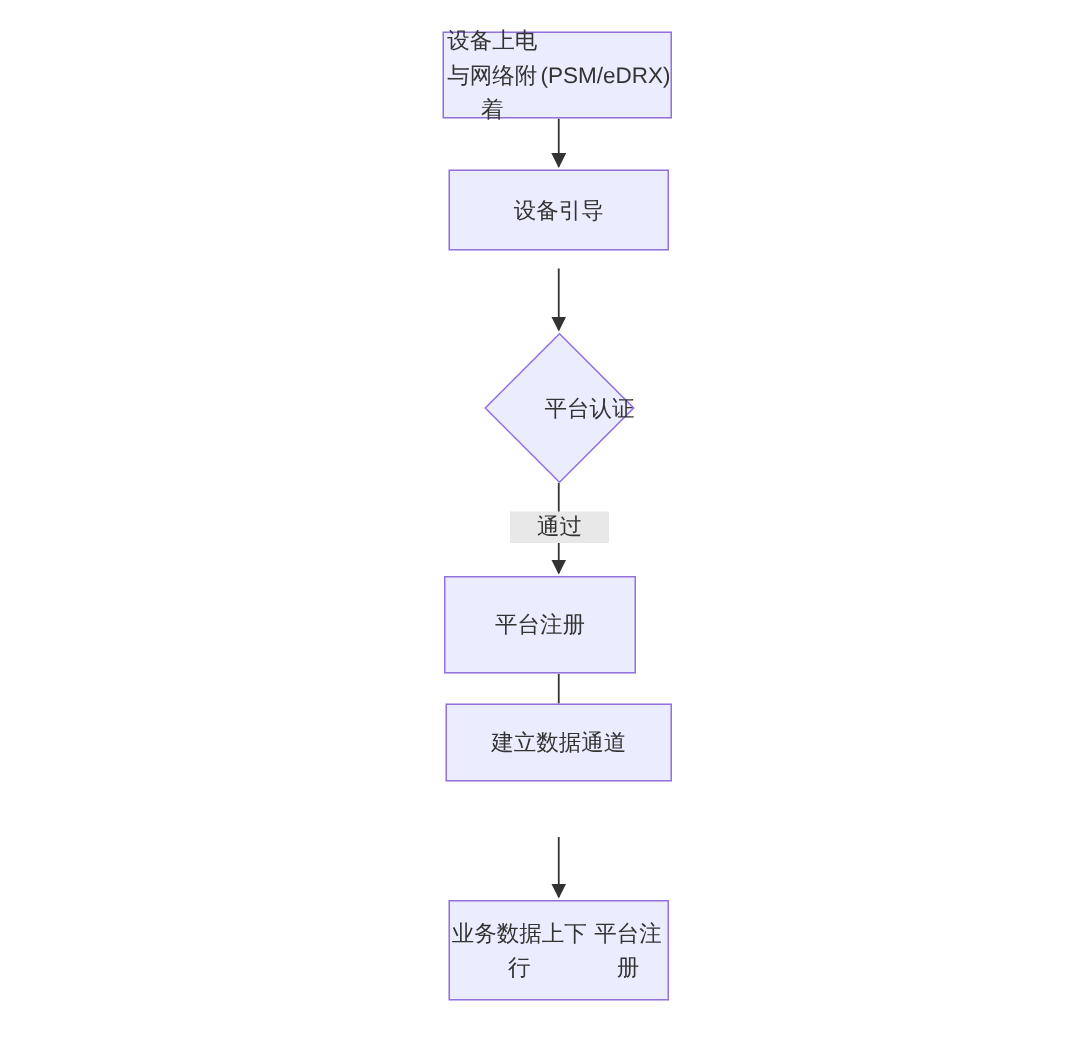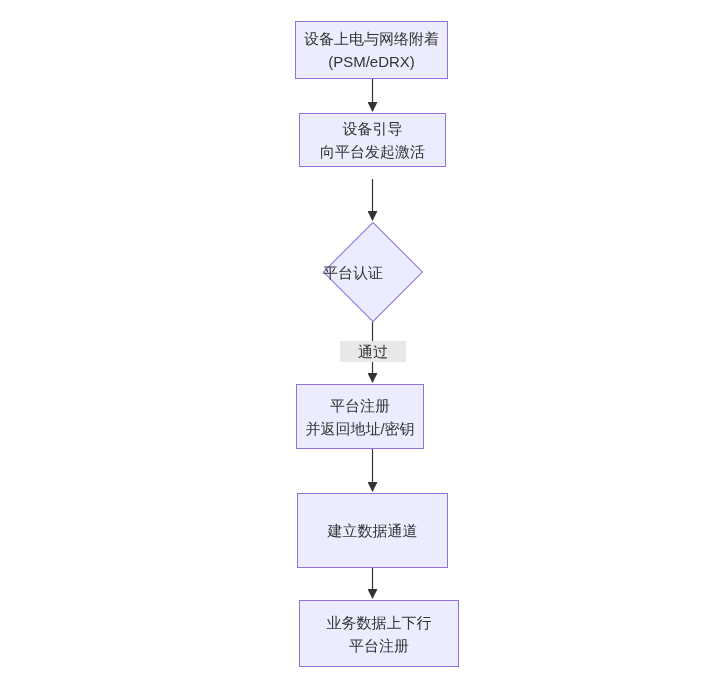--- a/index.html
+++ b/index.html
@@ -15,32 +15,32 @@
   .edges{position:absolute;left:0;top:0;width:726px;height:700px;pointer-events:none;}
   .edges line{stroke:var(--edge);stroke-width:1.2;}
   .arrowhead{fill:var(--edge);}
   .node{
     position:absolute;
     box-sizing:border-box;
     background:var(--node_fill);
     border:1px solid var(--node_border);
     color:var(--text);
     display:flex;
-    flex-direction:column;
+    flex-direction:row;
     align-items:center;
     justify-content:center;
     text-align:center;
     font-size:15px;
     line-height:23px;
   }
   .diamond-wrap{
     position:absolute;
     display:flex;
     align-items:center;
-    justify-content:flex-start;
+    justify-content:flex-end;
   }
   .diamond-shape{
     position:absolute;
     left:50%;top:50%;
     width:71px;height:71px;
     transform:translate(-50%,-50%) rotate(45deg);
     background:var(--node_fill);
     border:1px solid var(--node_border);
     box-sizing:border-box;
   }
@@ -83,37 +83,35 @@
     <line x1="372.5" y1="558" x2="372.5" y2="598" marker-end="url(#arrowhead)"></line>
   </svg>
 
   <div class="node" style="left:295px;top:21px;width:153px;height:58px">
     <div class="line1">设备上电与网络附着</div>
     <div class="line2">(PSM/eDRX)</div>
   </div>
 
   <div class="node" style="left:299px;top:113px;width:147px;height:54px">
     <div class="line1">设备引导</div>
-    <div class="line2">向平台发起激活</div>
   </div>
 
   <div class="diamond-wrap" style="left:323px;top:222px;width:100px;height:100px">
     <div class="diamond-shape"></div>
     <div class="diamond-label">平台认证</div>
   </div>
 
   <div class="edge-label">通过</div>
 
   <div class="node" style="left:296px;top:384px;width:128px;height:65px">
     <div class="line1">平台注册</div>
-    <div class="line2">并返回地址/密钥</div>
   </div>
 
-  <div class="node" style="left:297px;top:493px;width:151px;height:75px">
+  <div class="node" style="left:297px;top:469px;width:151px;height:52px">
     <div class="line1">建立数据通道</div>
   </div>
 
-  <div class="node" style="left:299px;top:600px;width:160px;height:67px">
+  <div class="node" style="left:299px;top:600px;width:147px;height:67px">
     <div class="line1">业务数据上下行</div>
     <div class="line2">平台注册</div>
   </div>
 
 </div>
 
 </body></html>

